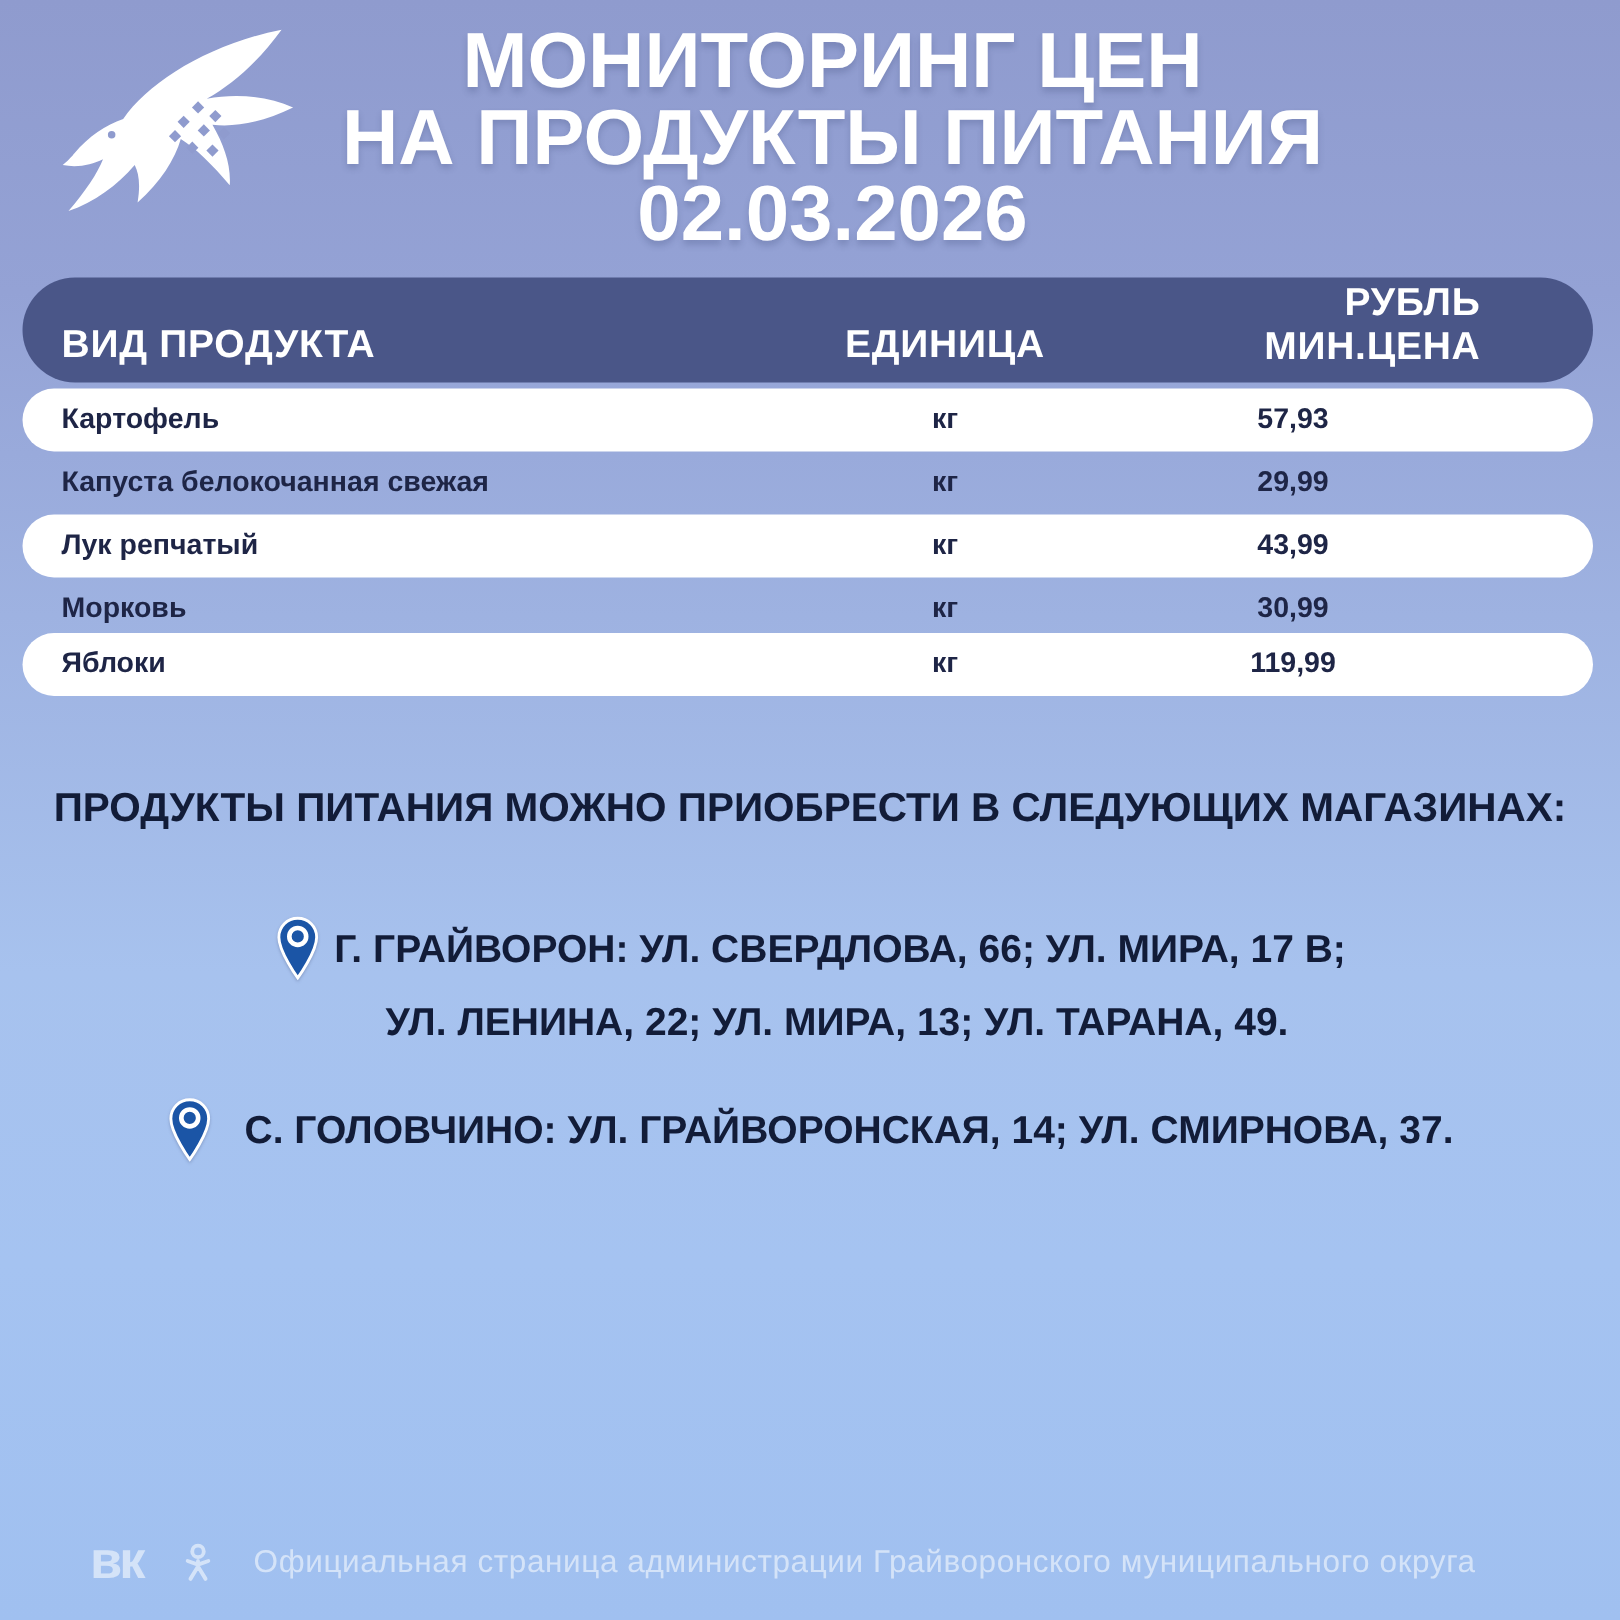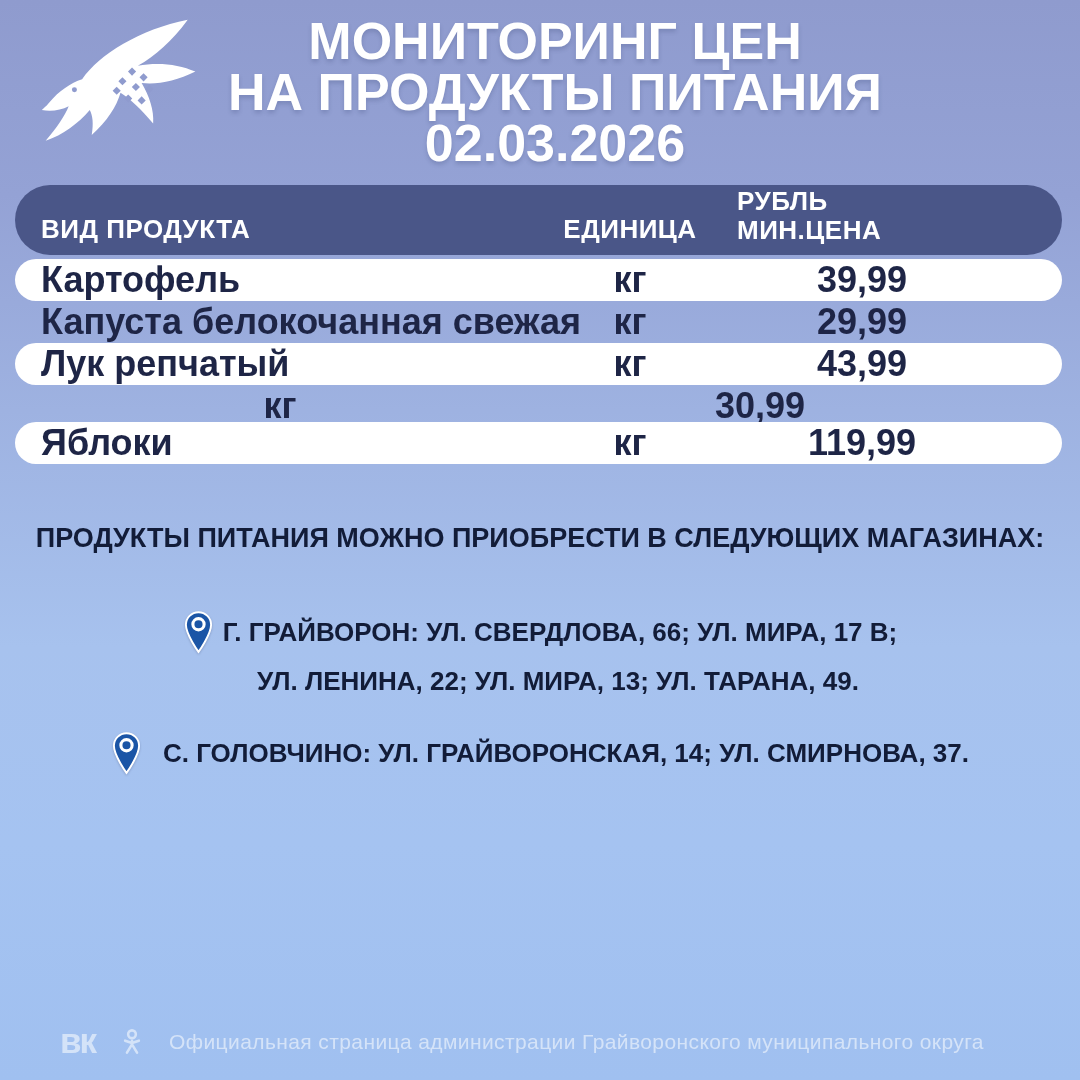--- a/index.html
+++ b/index.html
@@ -19,24 +19,24 @@
   
   .tgrid { display:grid; grid-template-columns:530px 170px 22px 250px auto; box-sizing:border-box; }
   .thead {
     position:absolute; top:185px; left:15px; width:1047px; height:70px;
     background:#4a5688; border-radius:35px;
     align-items:end; padding-bottom:10px;
     color:#ffffff; font-weight:bold; font-size:26px; letter-spacing:.5px;
   }
   .thead .c1 { padding-left:26px; }
   .thead .c2 { text-align:center;margin-top:28px; }
-  .thead .c3 { text-align:left; line-height:1.12; }
+  .thead .c3 { text-align:right; line-height:1.12; }
   .trow {
     position:absolute; left:15px; width:1047px; height:42px;
-    align-items:center; color:#1e2546; font-weight:bold; font-size:36px;
+    align-items:center; color:#1e2546; font-weight:bold; font-size:19px;
   }
   .trow.white { background:#ffffff; border-radius:21px; }
   .trow .c1 { padding-left:26px; white-space:nowrap; }
   .trow .c2 { text-align:center; }
   .trow .c3 { text-align:center; }
   .r0 { top:259px; } .r1 { top:301px; } .r2 { top:343px; } .r3 { top:385px; } .r4 { top:422px; }
   
   .stores-heading {
     position:absolute; top:523px; left:0; width:1080px; text-align:center;
     color:#121c38; font-weight:bold; font-size:27px; letter-spacing:0;
@@ -95,38 +95,39 @@
       <div>РУБЛЬ</div>
       <div>МИН.ЦЕНА</div>
     </div>
     <div></div>
   </div>
 
   <div class="trow tgrid white r0">
     <div class="c1">Картофель</div>
     <div class="c2">кг</div>
     <div></div>
-    <div class="c3">39,99</div>
+    <div class="c3">57,93</div>
     <div></div>
   </div>
   <div class="trow tgrid r1">
     <div class="c1">Капуста белокочанная свежая</div>
     <div class="c2">кг</div>
     <div></div>
     <div class="c3">29,99</div>
     <div></div>
   </div>
   <div class="trow tgrid white r2">
     <div class="c1">Лук репчатый</div>
     <div class="c2">кг</div>
     <div></div>
     <div class="c3">43,99</div>
     <div></div>
   </div>
   <div class="trow tgrid r3">
+    <div class="c1">Морковь</div>
     <div class="c2">кг</div>
     <div></div>
     <div class="c3">30,99</div>
     <div></div>
   </div>
   <div class="trow tgrid white r4">
     <div class="c1">Яблоки</div>
     <div class="c2">кг</div>
     <div></div>
     <div class="c3">119,99</div>

